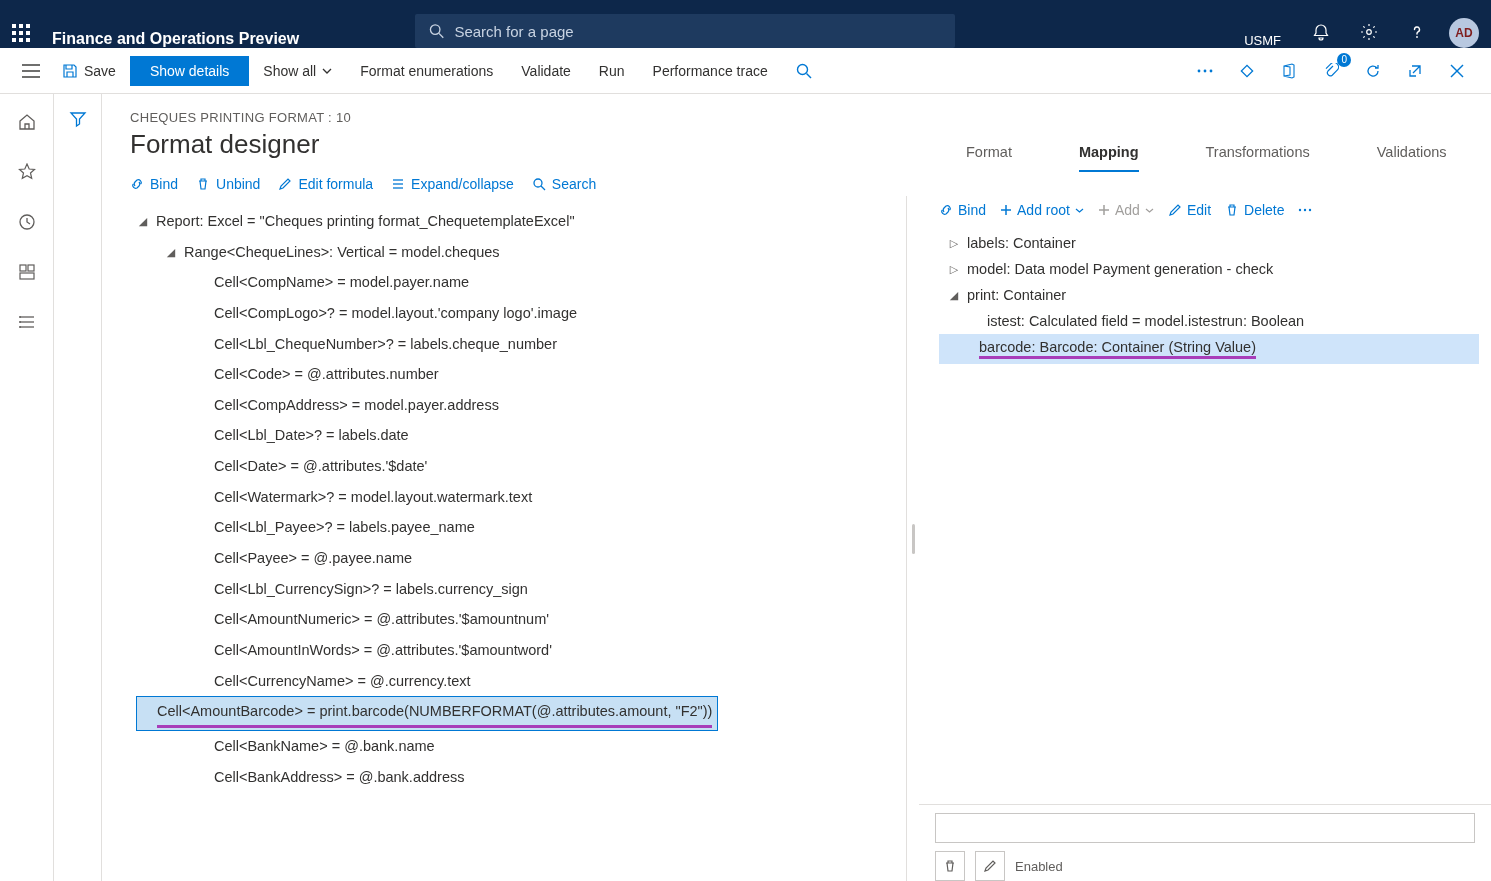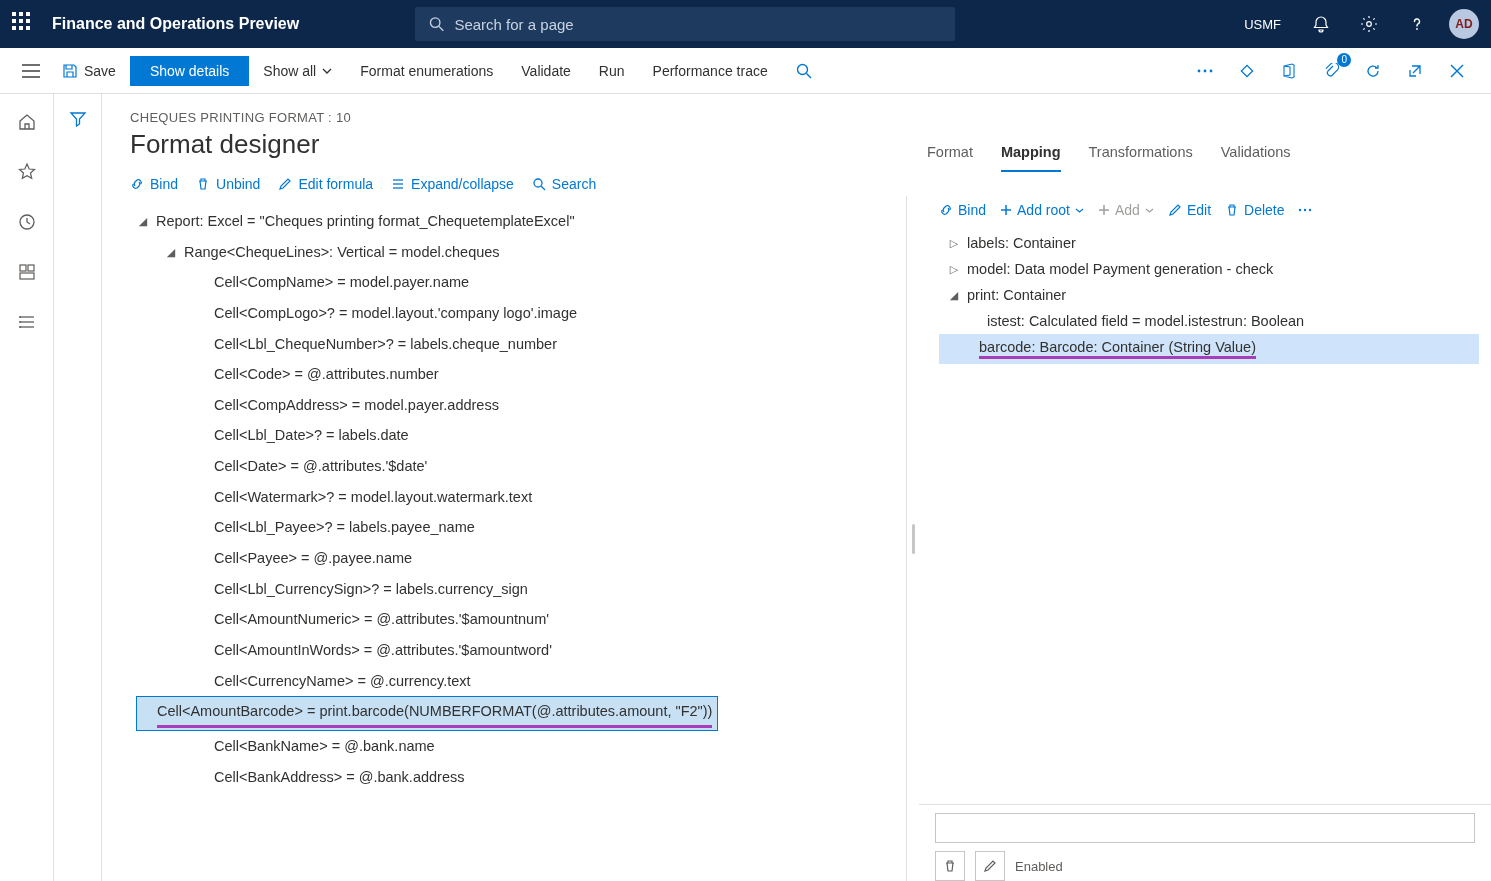--- a/index.html
+++ b/index.html
@@ -1,20 +1,20 @@
 <!DOCTYPE html>
 <html><head>
 <meta charset="utf-8">
 <style>
 * { box-sizing: border-box; margin: 0; padding: 0; }
 body { font-family: "Segoe UI", Arial, sans-serif; font-size: 14px; color: #323130; background: #fff; overflow: hidden; }
 .app { display: flex; flex-direction: column; height: 881px; width: 1491px; }
 
 
-.topbar { background: #0d274a; height: 48px; display: flex; align-items: center; color: #fff; padding: 0 12px; gap: 16px; }
+.topbar { background: #0d274a; height: 48px; display: flex; align-items: flex-end; color: #fff; padding: 0 12px; gap: 16px; }
 .waffle { width: 24px; height: 24px; display: grid; grid-template-columns: repeat(3,4px); grid-template-rows: repeat(3,4px); gap: 3px; cursor: pointer; }
 .waffle span { background: #fff; width: 4px; height: 4px; }
 .app-title { font-size: 16px; font-weight: 600; }
 .searchbox { flex: 0 0 540px; margin-left: 100px; background: #1e3a5f; height: 34px; border-radius: 2px; display: flex; align-items: center; padding: 0 14px; gap: 10px; color: #c8d3e2; }
 .searchbox input { background: transparent; border: none; outline: none; color: #fff; font-size: 15px; width: 100%; }
 .searchbox input::placeholder { color: #c8d3e2; }
 .topbar .spacer { flex: 1; }
 .topbar .company { font-size: 13px; margin-right: 8px; }
 .topbar .icon-btn { width: 32px; height: 32px; display: flex; align-items: center; justify-content: center; cursor: pointer; }
 .avatar { width: 30px; height: 30px; border-radius: 50%; background: #b8c8e0; color: #7f1d1d; font-size: 12px; font-weight: 600; display: flex; align-items: center; justify-content: center; }
@@ -55,21 +55,21 @@
 .tree-row.sel { background: #c7e0f4; border: 1px solid #0078d4; padding: 2px 5px 2px 0; display: inline-flex; }
 .tree-row .caret { width: 14px; text-align: center; color: #605e5c; cursor: pointer; font-size: 11px; }
 .tree-row .blank { width: 14px; }
 .indent-0 { padding-left: 0; }
 .indent-1 { padding-left: 28px; }
 .indent-2 { padding-left: 58px; }
 .underline-purple { border-bottom: 3px solid #a83db9; display: inline-block; padding-bottom: 1px; }
 
 
 .tabs { display: flex; gap: 28px; padding: 0 20px; border-bottom: 0; margin-top: -34px; margin-bottom: 8px; }
-.tabs .tab { padding: 8px 0 10px; cursor: pointer; color: #605e5c; font-size: 14.5px; }
+.tabs .tab { padding: 8px 0 10px; cursor: pointer; color: #605e5c; font-size: 14.5px; margin-left: 39px; }
 .tabs .tab.active { color: #323130; font-weight: 600; border-bottom: 2px solid #0078d4; }
 .right-toolbar { padding: 6px 20px 8px; display: flex; gap: 14px; align-items: center; }
 .right-toolbar .tbtn { display: flex; align-items: center; gap: 5px; color: #0078d4; cursor: pointer; font-size: 14px; }
 .right-toolbar .tbtn.disabled { color: #a19f9d; cursor: default; }
 .right-tree { padding: 4px 12px 0 20px; font-size: 14.5px; }
 .rt-row { display: flex; align-items: center; gap: 6px; padding: 5px 4px; }
 .rt-row.sel { background: #cfe4fa; padding-left: 40px; }
 .rt-row .caret { width: 14px; font-size: 11px; color: #605e5c; cursor: pointer; text-align: center; }
 .rt-indent-0 { padding-left: 8px; }
 .rt-indent-1 { padding-left: 48px; }

